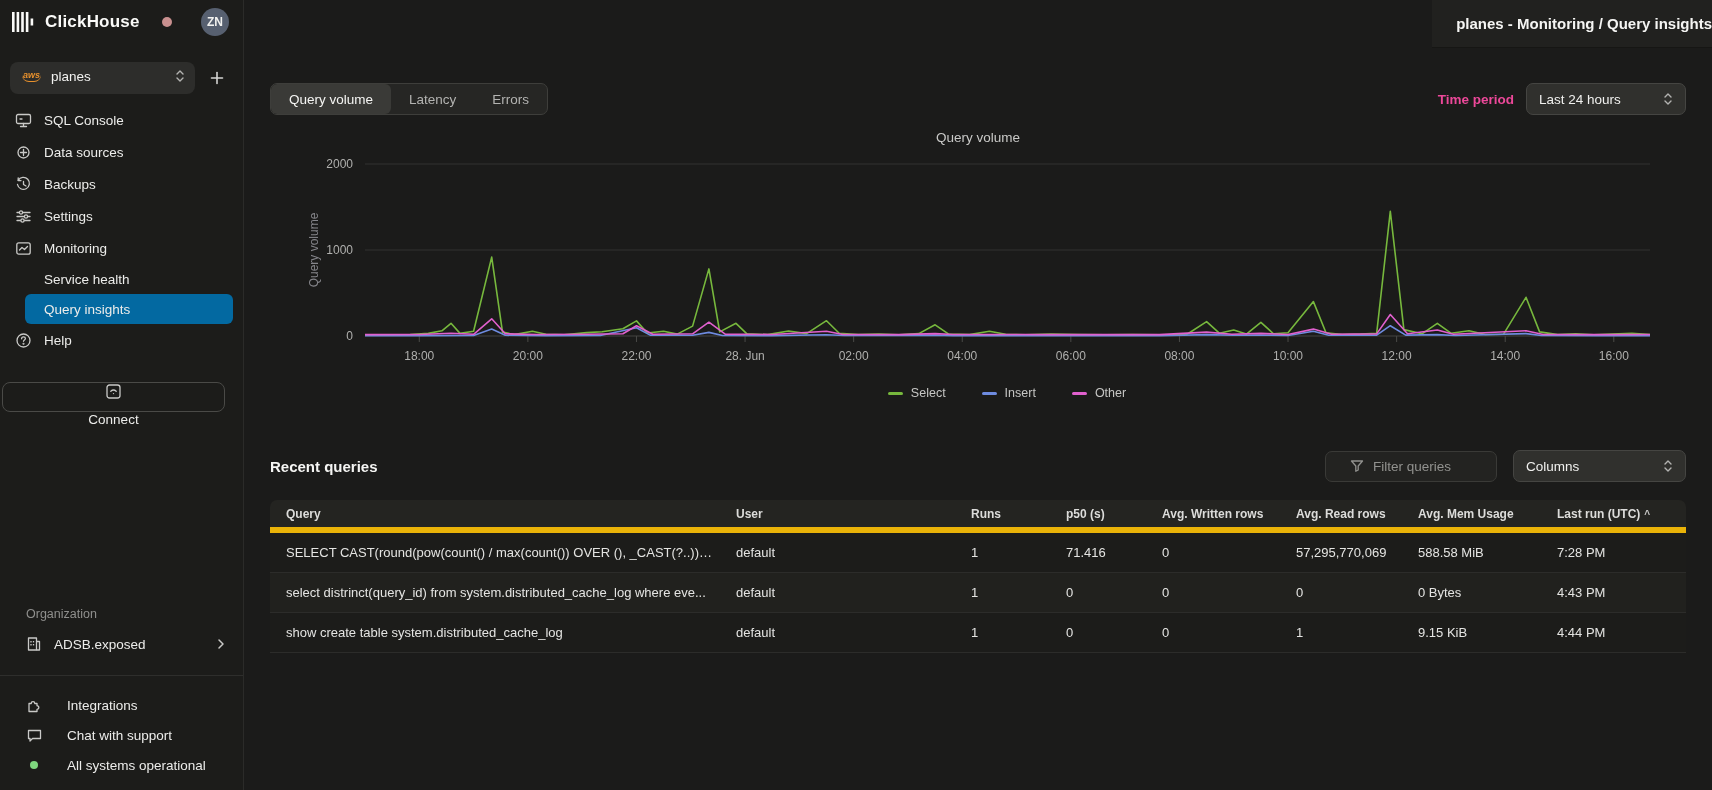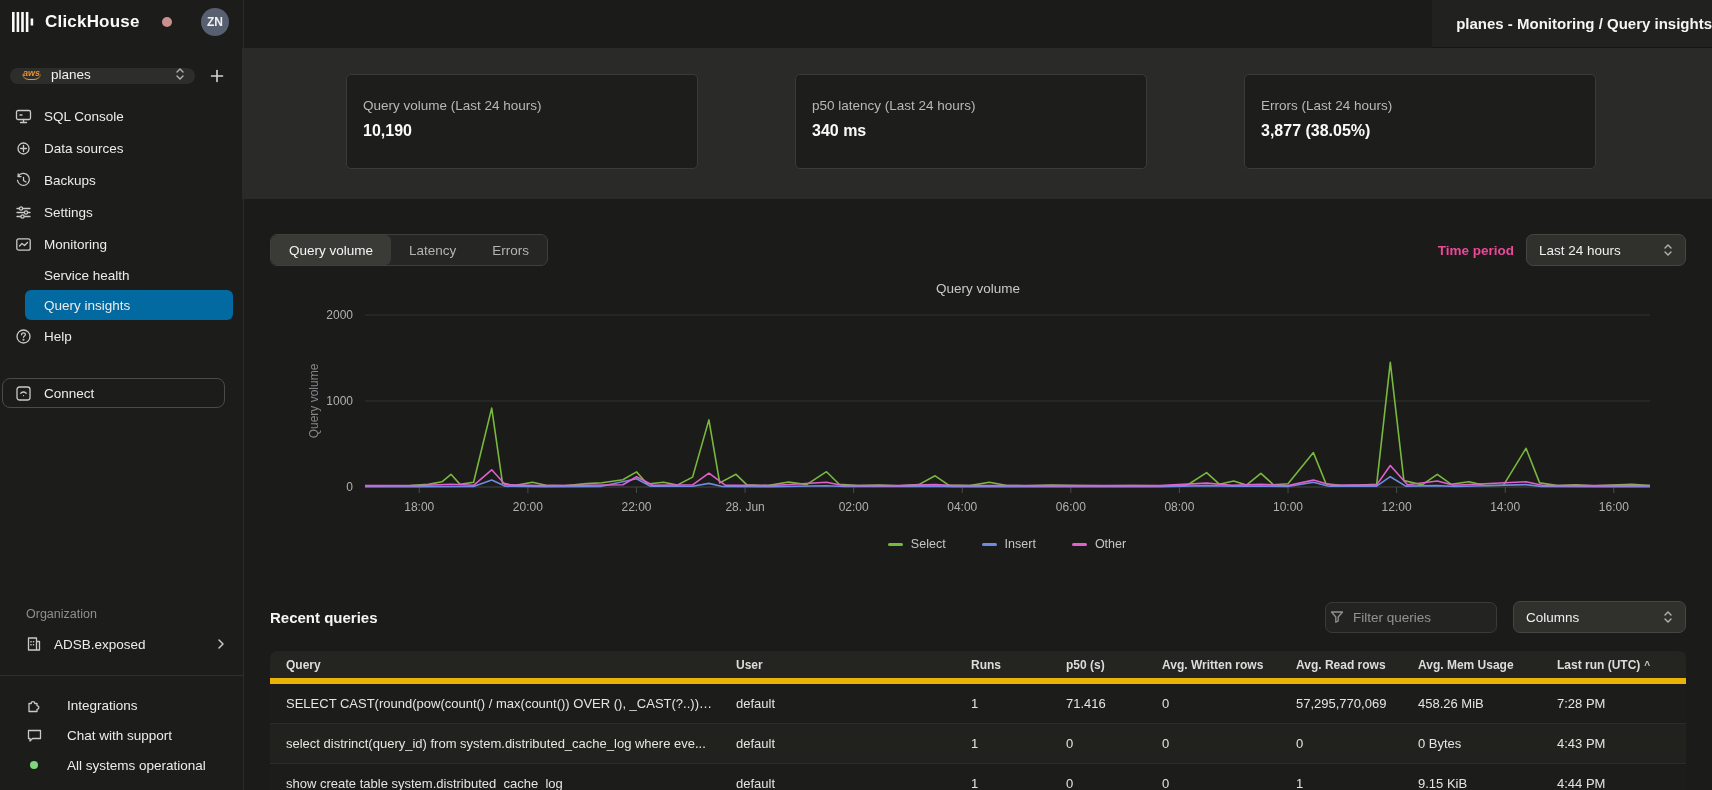--- a/index.html
+++ b/index.html
@@ -15,38 +15,38 @@
     position:relative; width:244px; height:790px; flex:0 0 244px;
     background:#1c1c1a; border-right:1px solid #2b2b29;
   }
   .logo-row { display:flex; align-items:center; height:44px; padding:0 14px 0 12px; }
   .brand-text { font-size:17px; font-weight:700; letter-spacing:.2px; margin-left:9px; color:#fafaf8; }
   .status-dot-pink { width:10px; height:10px; border-radius:50%; background:#c9908f; margin-left:22px; }
   .avatar { margin-left:auto; width:28px; height:28px; border-radius:50%; background:#576070;
             color:#f2f2f0; font-size:12px; font-weight:700; display:flex; align-items:center; justify-content:center; }
   .service-row { display:flex; align-items:center; margin:18px 12px 10px 10px; }
   .service-select {
-    flex:1; height:16px; display:flex; align-items:center; gap:10px;
+    flex:1; height:32px; display:flex; align-items:center; gap:10px;
     background:#2d2d2b; border-radius:8px; padding:0 10px 4px 12px; cursor:pointer;
   }
   .aws-glyph { font-size:9px; font-weight:700; color:#e8912d; font-style:italic;
                border-bottom:1.5px solid #e8912d; border-radius:0 0 7px 7px; padding:0 1px 1px 1px; line-height:10px;}
   .service-label { font-size:13.5px; font-weight:500; color:#f2f2f0; }
   .updown { margin-left:auto; }
   .add-btn { width:28px; height:28px; margin-left:8px; display:flex; align-items:center; justify-content:center;
              color:#d5d5d3; border-radius:6px; cursor:pointer; }
   .menu { margin-top:8px; }
   .menu-item { display:flex; align-items:center; gap:12px; height:32px; padding:0 12px 0 15px;
                color:#ececea; font-weight:500; cursor:pointer; }
   .menu-item .mi-icon { width:17px; height:17px; color:#c9c9c7; display:flex; align-items:center; justify-content:center; }
   .sub-item { display:flex; align-items:center; height:30px; margin:0 10px 0 25px; padding-left:19px;
               border-radius:6px; color:#ececea; font-weight:500; cursor:pointer; }
   .sub-item.selected { background:#0369a1; }
   .connect-btn { display:flex; align-items:center; gap:12px; height:30px; margin:26px 18px 0 2px;
-                 border:1px solid #4a4a47; border-radius:8px; padding:0 12px; font-weight:500; cursor:pointer; }
+                 border:1px solid #4a4a47; border-radius:8px; padding:0 12px; font-weight:500; cursor:pointer;flex-direction:column; }
   .sidebar-bottom { position:absolute; left:0; right:0; bottom:10px; }
   .org-label { font-size:12.5px; color:#8f8f8d; margin:0 0 8px 26px; }
   .org-row { display:flex; align-items:center; gap:12px; height:30px; padding:0 18px 0 26px;
              font-weight:500; cursor:pointer; }
   .org-row .chev-right { margin-left:auto; }
   .side-divider { height:1px; background:#2e2e2c; margin:16px 0 14px 0; }
   .foot-item { display:flex; align-items:center; gap:24px; height:30px; padding:0 12px 0 26px;
                font-weight:500; cursor:pointer; }
   .green-dot { width:8px; height:8px; border-radius:50%; background:#7ed67e; margin:0 5px 0 4px; }
   .ficon { color:#c9c9c7; display:flex; }
@@ -79,21 +79,21 @@
   #chart-svg { display:block; }
   .tick-text { fill:#b0b0ae; font-size:12px; font-family:"Liberation Sans",sans-serif; }
   .ylab-text { fill:#85858a; font-size:12px; font-family:"Liberation Sans",sans-serif; }
   .legend { display:flex; justify-content:center; gap:36px; margin-top:17px; height:16px; transform:translateX(29px); }
   .legend-item { display:flex; align-items:center; gap:8px; color:#c6c6c4; font-size:12.5px; cursor:pointer; }
   .legend-dash { width:15px; height:3px; border-radius:2px; }
 
   .rq-row { display:flex; align-items:center; margin-top:48px; height:34px; }
   .rq-title { font-size:15px; font-weight:700; color:#f5f5f3; }
   .filter-box { margin-left:auto; display:flex; align-items:center; gap:9px; width:172px; height:31px;
-                background:#232321; border:1px solid #3a3a37; border-radius:7px; padding:0 4px; color:#92928f; }
+                background:#232321; border:1px solid #3a3a37; border-radius:7px; padding:0 24px; color:#92928f; }
   .filter-box input { background:transparent; border:none; outline:none; color:#c9c9c7; width:120px;
                       font-size:13.5px; font-family:"Liberation Sans",sans-serif; }
   .filter-box input::placeholder { color:#92928f; }
   .columns-select { margin-left:16px; min-width:173px; }
 
   .rq-table { margin-top:17px; border-radius:7px 7px 0 0; overflow:hidden; }
   .t-header { display:flex; background:#242421; height:33px; align-items:center; border-bottom:6px solid #eab308; }
   .t-header .t-cell { font-size:12px; font-weight:700; color:#dcdcda; }
   .t-row { display:flex; height:40px; align-items:center; border-bottom:1px solid #2c2c2a; cursor:pointer; }
   .t-row:nth-child(odd) { background:#21211e; }
@@ -271,34 +271,20 @@
         <span>All systems operational</span>
       </div>
     </div>
   </aside>
 
   <main class="main">
     <div class="top-header">
       <span class="page-title">planes - Monitoring / Query insights</span>
     </div>
 
-    <div class="cards-band">
-      <div class="stat-card">
-        <div class="stat-label">Query volume (Last 24 hours)</div>
-        <div class="stat-value">10,190</div>
-      </div>
-      <div class="stat-card">
-        <div class="stat-label">p50 latency (Last 24 hours)</div>
-        <div class="stat-value">340 ms</div>
-      </div>
-      <div class="stat-card">
-        <div class="stat-label">Errors (Last 24 hours)</div>
-        <div class="stat-value">3,877 (38.05%)</div>
-      </div>
-    </div>
 
     <div class="content">
       <div class="tabs-row">
         <div class="tab-group">
           <div class="tab active">Query volume</div>
           <div class="tab">Latency</div>
           <div class="tab">Errors</div>
         </div>
         <div class="time-period">
           <span class="tp-label">Time period</span>
@@ -398,21 +384,21 @@
             <div class="t-cell c6">Avg. Mem Usage</div>
             <div class="t-cell c7">Last run (UTC)<span class="sort-caret">^</span></div>
           </div>
           <div class="t-row">
             <div class="t-cell c0">SELECT CAST(round(pow(count() / max(count()) OVER (), _CAST(?..)) * ...</div>
             <div class="t-cell c1">default</div>
             <div class="t-cell c2">1</div>
             <div class="t-cell c3">71.416</div>
             <div class="t-cell c4">0</div>
             <div class="t-cell c5">57,295,770,069</div>
-            <div class="t-cell c6">458.26 MiB</div>
+            <div class="t-cell c6">588.58 MiB</div>
             <div class="t-cell c7">7:28 PM</div>
           </div>
           <div class="t-row">
             <div class="t-cell c0">select distrinct(query_id) from system.distributed_cache_log where eve...</div>
             <div class="t-cell c1">default</div>
             <div class="t-cell c2">1</div>
             <div class="t-cell c3">0</div>
             <div class="t-cell c4">0</div>
             <div class="t-cell c5">0</div>
             <div class="t-cell c6">0 Bytes</div>

